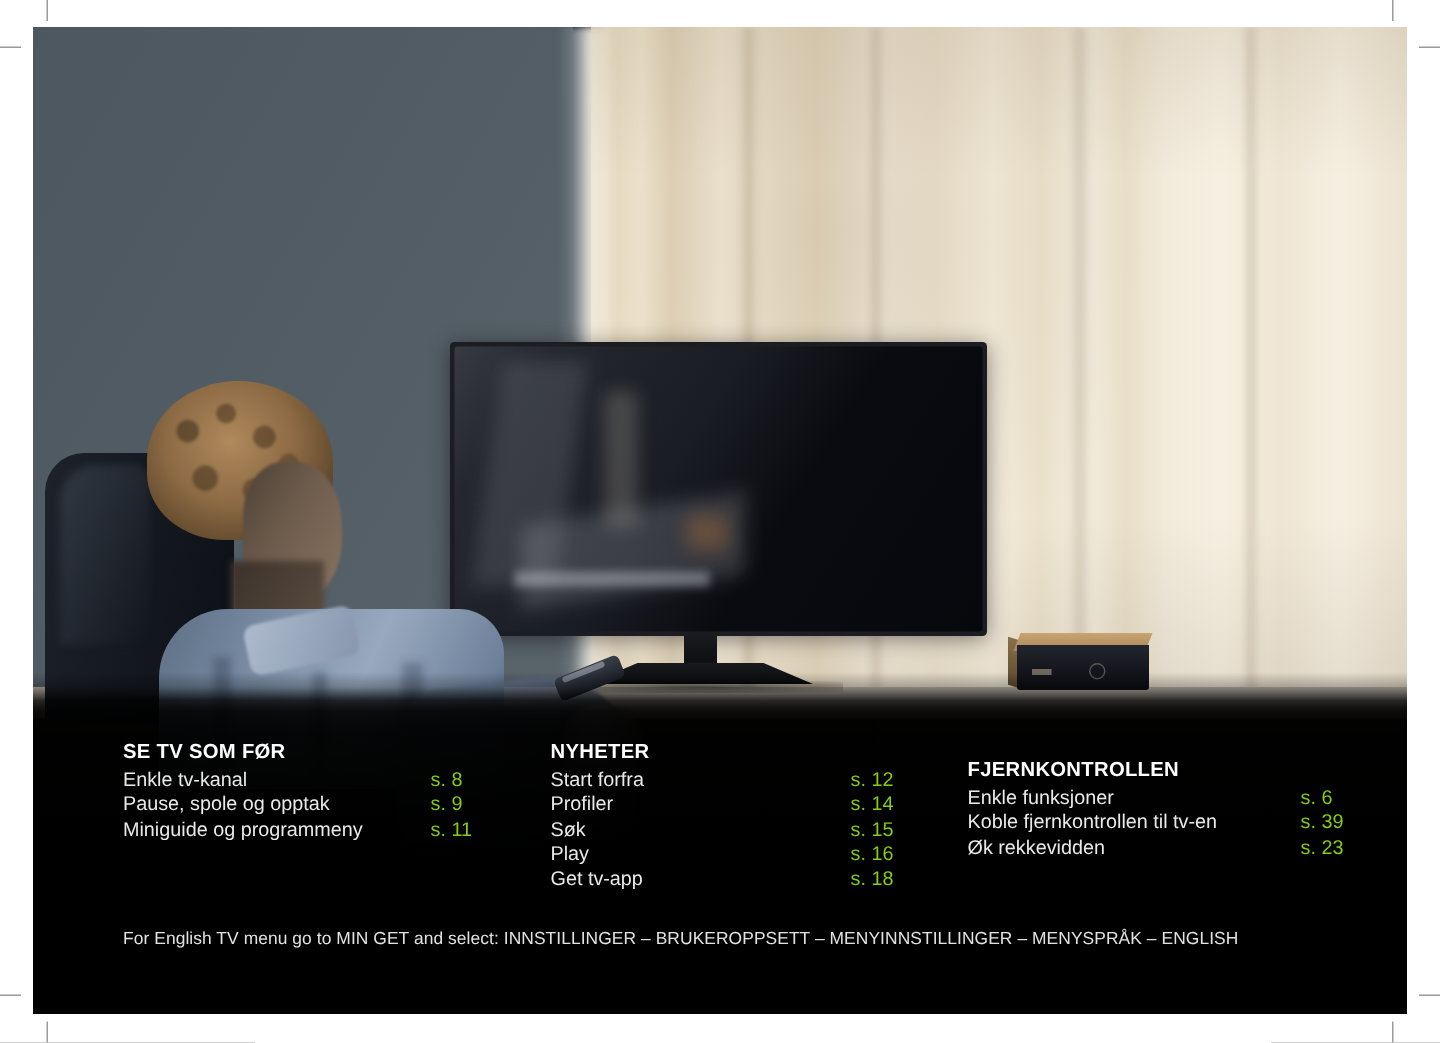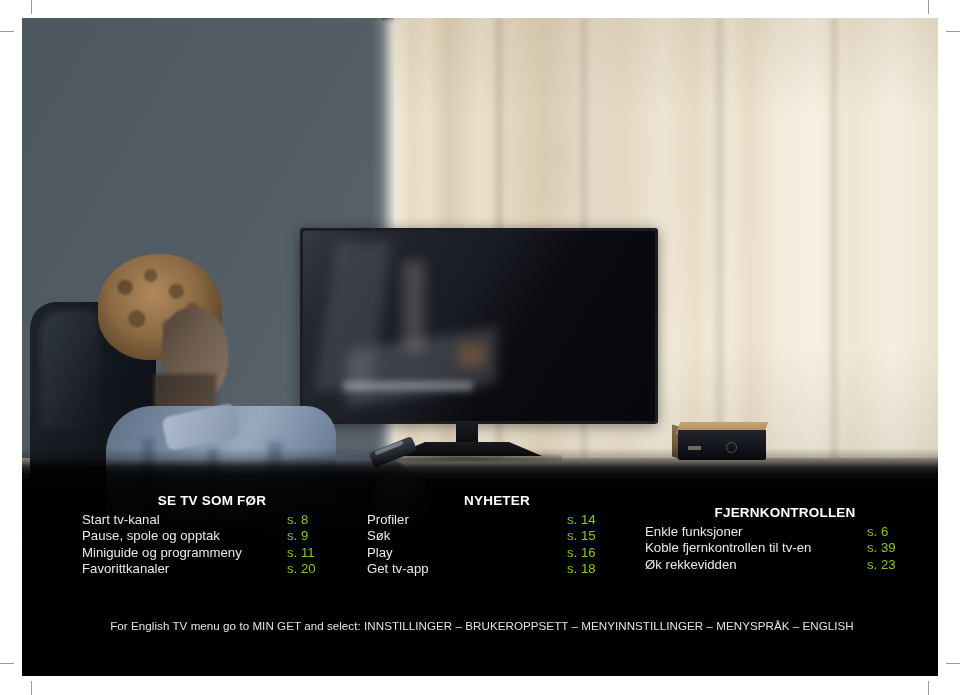--- a/index.html
+++ b/index.html
@@ -32,21 +32,20 @@
 
   
   #plate {
     position: absolute;
     left: 22px;
     top: 18px;
     width: 916px;
     height: 658px;
     overflow: hidden;
     background: #000000;
-    text-align: center;
   }
 
   
   #photo {
     position: absolute;
     left: 0; top: 0;
     width: 916px;
     height: 658px;
   }
 
@@ -464,41 +463,41 @@
 
     <div id="scrim"></div>
     <div id="vignette"></div>
 
     <div id="index">
 
       <div class="col" id="col1">
         <div class="col-head">SE TV SOM FØR</div>
 
         <div class="entry">
-          <span class="ttl">Start tv-kanal</span>
+          <span class="ttl">Enkle tv-kanal</span>
           <span class="pg">s. 8</span>
         </div>
         <div class="entry">
           <span class="ttl">Pause, spole og opptak</span>
           <span class="pg">s. 9</span>
         </div>
         <div class="entry">
           <span class="ttl">Miniguide og programmeny</span>
           <span class="pg">s. 11</span>
         </div>
-        <div class="entry">
-          <span class="ttl">Favorittkanaler</span>
-          <span class="pg">s. 20</span>
-        </div>
       </div>
 
       <div class="col" id="col2">
         <div class="col-head">NYHETER</div>
 
         <div class="entry">
+          <span class="ttl">Start forfra</span>
+          <span class="pg">s. 12</span>
+        </div>
+        <div class="entry">
           <span class="ttl">Profiler</span>
           <span class="pg">s. 14</span>
         </div>
         <div class="entry">
           <span class="ttl">Søk</span>
           <span class="pg">s. 15</span>
         </div>
         <div class="entry">
           <span class="ttl">Play</span>
           <span class="pg">s. 16</span>

